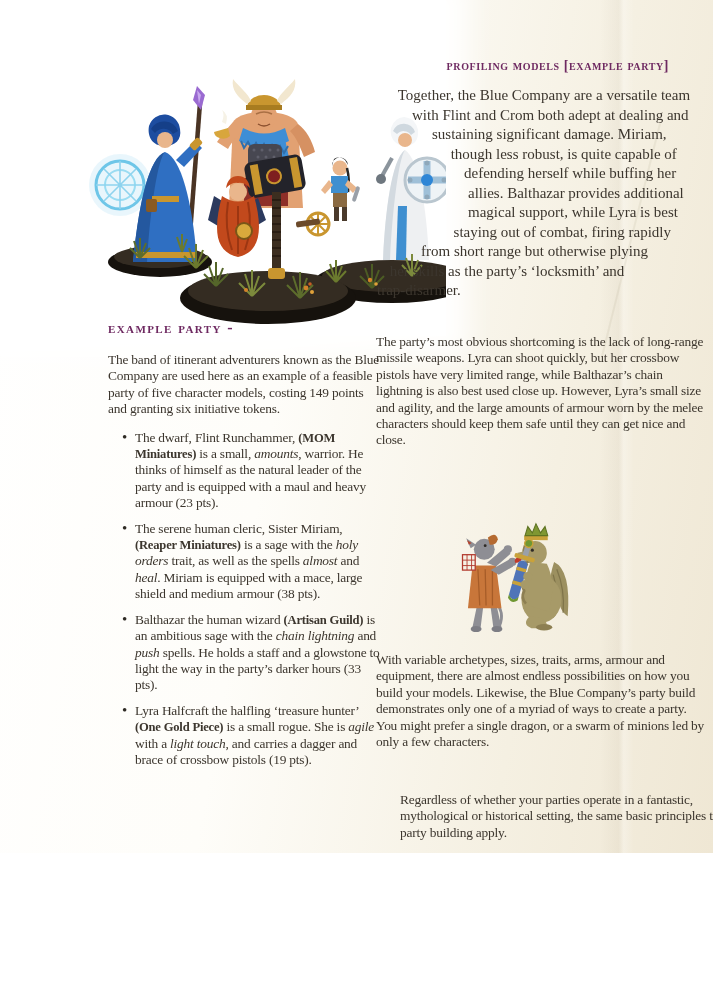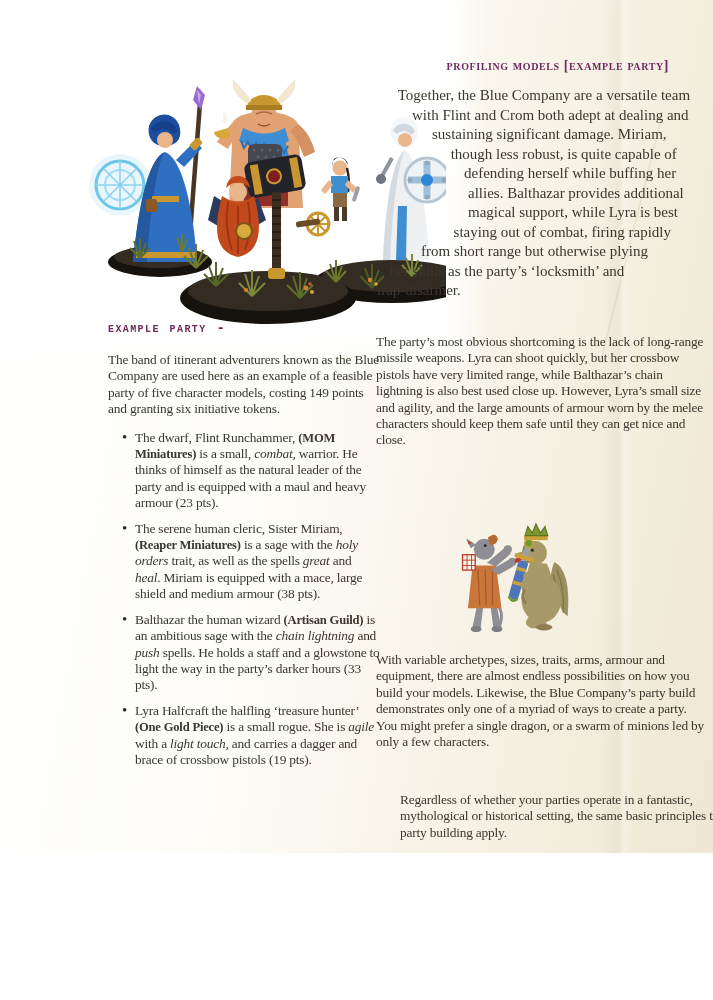--- a/index.html
+++ b/index.html
@@ -24,22 +24,22 @@
   }
   .wrap-para{
     position:absolute; left:376px; top:86px; width:332px; height:252px;
     font-size:15px; line-height:19.5px; 
   }
   .wrapL{float:left; width:92px; height:246px;
     shape-outside:polygon(0% 0%, 10% 0%, 34% 14%, 78% 30%, 100% 42%, 100% 52%, 55% 62%, 12% 72%, 0% 80%);}
   .wrapR{float:right; width:58px; height:246px;
     shape-outside:polygon(100% 56%, 100% 100%, 0% 100%, 0% 80%);}
   .left-col{position:absolute; left:108px; top:314px; width:272px;}
-  .heading{margin:0 0 10px 0; color:#6e2961; font-size:14px; line-height:28px;
-    font-weight:bold; letter-spacing:1.4px; font-variant:small-caps;font-family:Liberation Mono, monospace;}
+  .heading{margin:0 0 10px 0; color:#6e2961; font-size:16px; line-height:28px;
+    font-weight:bold; letter-spacing:1.4px; font-variant:small-caps;}
   .heading .hl{display:block;}
   .body{font-size:13.4px; line-height:16.4px; letter-spacing:-0.2px; margin:0;}
   .left-col .body{margin-bottom:9px;}
   ul.bullets{list-style:none; margin:12px 0 0 0; padding:0 0 0 14px;}
   ul.bullets li{position:relative; padding-left:13px; margin-bottom:9px;
     font-size:13.4px; line-height:16.4px; letter-spacing:-0.2px;}
   ul.bullets li::before{content:"\2022"; position:absolute; left:0; top:-1px; font-size:15px; color:#2e2a24;}
   .rb{font-weight:bold; font-size:0.94em;}
   .ri{font-style:italic;}
   .rc{position:absolute; left:376px; width:332px;}
@@ -204,22 +204,22 @@
     <div class="wrapR"></div>
     <span>Together, the Blue Company are a versatile team with Flint and Crom both adept at dealing and sustaining significant damage. Miriam, though less robust, is quite capable of defending herself while buffing her allies. Balthazar provides additional magical support, while Lyra is best staying out of combat, firing rapidly from short range but otherwise plying her skills as the party’s ‘locksmith’ and trap-disarmer.</span>
   </div>
 
   <div class="left-col">
     <h2 class="heading">
       <span class="hl">example party -</span>
     </h2>
     <p class="body">The band of itinerant adventurers known as the Blue Company are used here as an example of a feasible party of five character models, costing 149 points and granting six initiative tokens.</p>
     <ul class="bullets">
-      <li><span>The dwarf, Flint Runchammer, </span><span class="rb">(MOM Miniatures)</span><span> is a small, </span><span class="ri">combat</span><span>, warrior. He thinks of himself as the natural leader of the party and is equipped with a maul and heavy armour (23 pts).</span></li>
-      <li><span>The serene human cleric, Sister Miriam, </span><span class="rb">(Reaper Miniatures)</span><span> is a sage with the </span><span class="ri">holy orders</span><span> trait, as well as the spells </span><span class="ri">great</span><span> and </span><span class="ri">heal</span><span>. Miriam is equipped with a mace, large shield and medium armour (38 pts).</span></li>
+      <li><span>The dwarf, Flint Runchammer, </span><span class="rb">(MOM Miniatures)</span><span> is a small, </span><span class="ri">amounts</span><span>, warrior. He thinks of himself as the natural leader of the party and is equipped with a maul and heavy armour (23 pts).</span></li>
+      <li><span>The serene human cleric, Sister Miriam, </span><span class="rb">(Reaper Miniatures)</span><span> is a sage with the </span><span class="ri">holy orders</span><span> trait, as well as the spells </span><span class="ri">almost</span><span> and </span><span class="ri">heal</span><span>. Miriam is equipped with a mace, large shield and medium armour (38 pts).</span></li>
       <li><span>Balthazar the human wizard </span><span class="rb">(Artisan Guild)</span><span> is an ambitious sage with the </span><span class="ri">chain lightning</span><span> and </span><span class="ri">push</span><span> spells. He holds a staff and a glowstone to light the way in the party’s darker hours (33 pts).</span></li>
       <li><span>Lyra Halfcraft the halfling ‘treasure hunter’ </span><span class="rb">(One Gold Piece)</span><span> is a small rogue. She is </span><span class="ri">agile</span><span> with a </span><span class="ri">light touch</span><span>, and carries a dagger and brace of crossbow pistols (19 pts).</span></li>
     </ul>
   </div>
 
   <p class="body rc p1">The party’s most obvious shortcoming is the lack of long-range missile weapons. Lyra can shoot quickly, but her crossbow pistols have very limited range, while Balthazar’s chain lightning is also best used close up. However, Lyra’s small size and agility, and the large amounts of armour worn by the melee characters should keep them safe until they can get nice and close.</p>
 
   <div class="illus">
     <svg viewBox="0 0 150 135" width="136" height="124">
       <g>

